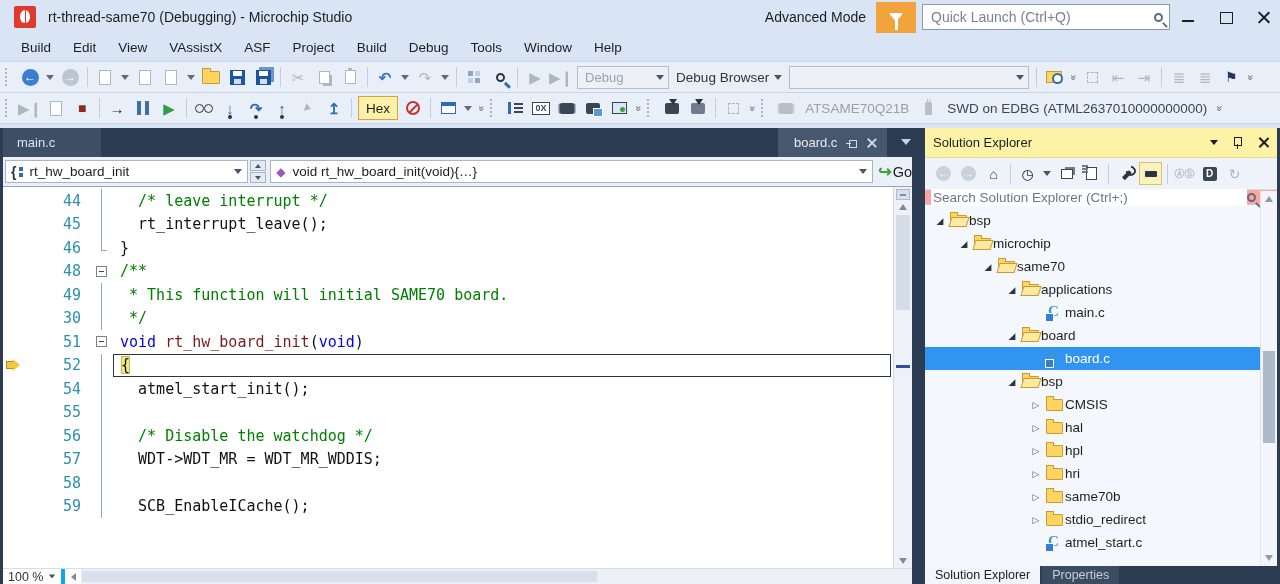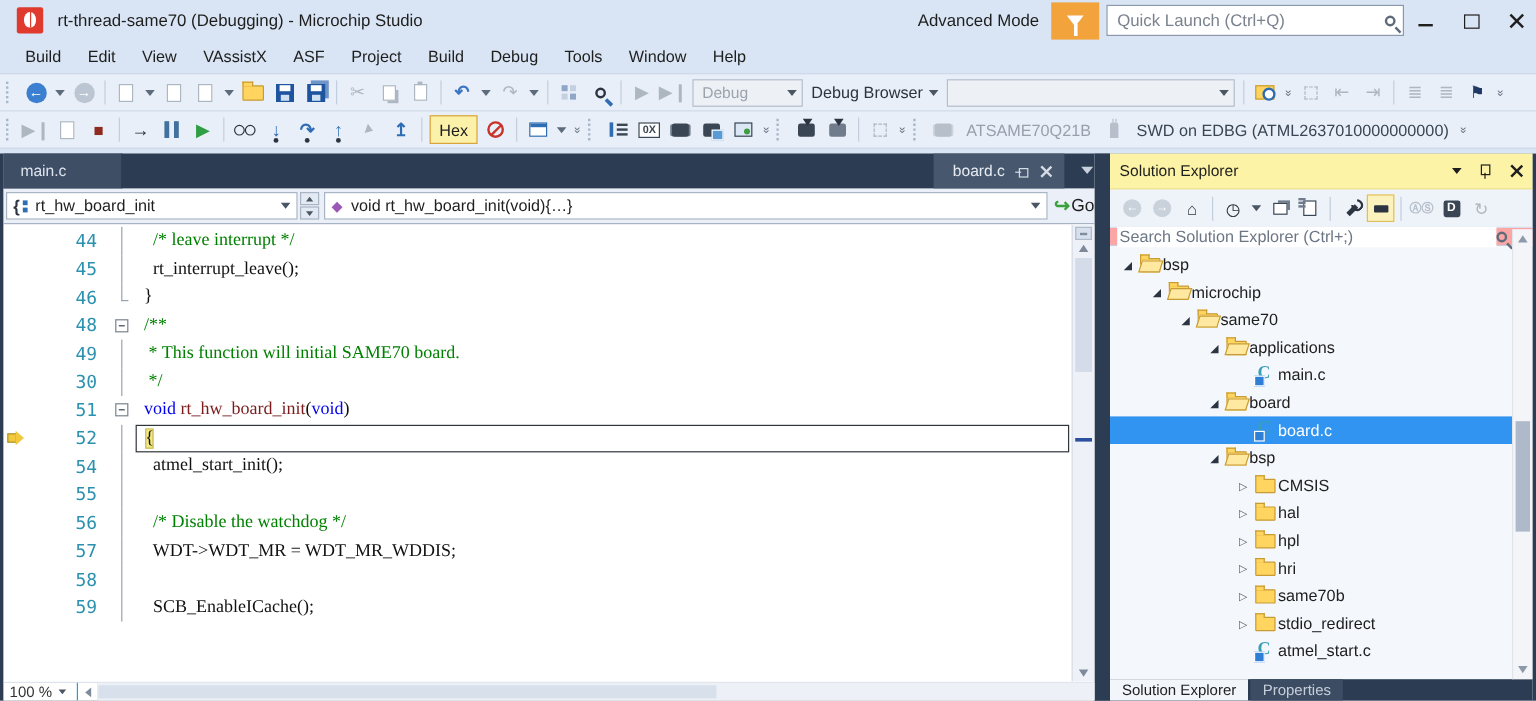--- a/index.html
+++ b/index.html
@@ -148,40 +148,40 @@
   .codewrap{position:relative;flex:1;background:#fff;overflow:hidden;}
   .codebody{position:absolute;left:0;top:2px;right:19px;bottom:0;font-family:"DejaVu Sans Mono",monospace;font-size:15px;}
   .crow{display:flex;height:23.5px;align-items:center;}
   .cmargin{width:20px;height:100%;flex:0 0 auto;display:flex;align-items:center;justify-content:center;}
   .cnum{width:68px;flex:0 0 auto;text-align:right;padding-right:10px;color:#2B91AF;}
   .cfold{width:22px;height:100%;flex:0 0 auto;position:relative;}
   .cfold.gv::before{content:"";position:absolute;left:10px;top:0;bottom:0;border-left:1px solid #9AA3AD;}
   .cfold.ge::before{content:"";position:absolute;left:10px;top:0;height:60%;width:5px;border-left:1px solid #9AA3AD;border-bottom:1px solid #9AA3AD;}
   .foldbox{position:absolute;left:5px;top:50%;margin-top:-5.5px;width:11px;height:11px;border:1px solid #7A828C;background:#fff;}
   .foldbox::before{content:"";position:absolute;left:2px;top:4px;width:5px;height:1px;background:#3A4654;}
-  .ccode{flex:1;height:100%;display:flex;align-items:center;white-space:pre;padding-left:7px;margin-right:2px;font-family:Liberation Serif, serif;}
+  .ccode{flex:1;height:100%;display:flex;align-items:center;white-space:pre;padding-left:7px;margin-right:2px;}
   .crow.cur .ccode{border:1px solid #30353A;}
   .tok-com{color:#008000;} .tok-kw{color:#0000EE;} .tok-fn{color:#7B1B1B;} .tok-pln{color:#111;}
   .tok-brace{color:#111;background:#F4E97F;box-shadow:0 0 0 1px #C7BA5E inset;}
   .curarrow{display:flex;align-items:center;}
   .curarrow .bar{width:6px;height:6px;background:#F2C83C;box-shadow:0 0 0 1px #A8901F;}
   .curarrow .tip{width:0;height:0;border-top:6px solid transparent;border-bottom:6px solid transparent;border-left:7px solid #F2C83C;}
 
   
   .vscroll{position:absolute;right:0;top:0;bottom:0;width:19px;background:#EEF2F8;border-left:1px solid #D5DDE8;}
   .vs-split{position:absolute;top:2px;left:2px;right:2px;height:11px;background:#D7E0EC;border:1px solid #ADBACB;}
   .vs-split::before{content:"";position:absolute;left:3px;top:4px;right:3px;height:2px;background:#7E8DA1;}
   .vs-up{position:absolute;top:17px;left:5px;border-left:4.5px solid transparent;border-right:4.5px solid transparent;border-bottom:6px solid #7E8A9B;}
   .vs-dn{position:absolute;bottom:4px;left:5px;border-left:4.5px solid transparent;border-right:4.5px solid transparent;border-top:6px solid #7E8A9B;}
   .vs-mark{position:absolute;left:2px;right:2px;top:178px;height:3px;background:#2D4FA0;}
   .vs-thumb{position:absolute;left:2px;right:2px;top:28px;height:95px;background:#D3DCE8;}
 
   
   .ebottom{height:16px;background:#fff;display:flex;align-items:stretch;border-top:1px solid #D5DDE8;flex:0 0 auto;}
-  .zoombox{width:62px;display:flex;align-items:center;font-size:12.5px;color:#333;padding-left:5px;border-right:1px solid #0ea5e9;gap:5px;}
+  .zoombox{width:62px;display:flex;align-items:center;font-size:12.5px;color:#333;padding-left:5px;border-right:4px solid #0ea5e9;gap:5px;}
   .zoombox .cbx-caret{transform:scale(.8);}
   .hleft{width:17px;display:flex;align-items:center;justify-content:center;border-right:1px solid #E2E8F0;}
   .tri-l{border-top:4px solid transparent;border-bottom:4px solid transparent;border-right:5px solid #7E8A9B;}
   .htrack{flex:1;background:#EDF1F7;position:relative;}
   .hthumb{position:absolute;left:0;top:2px;bottom:2px;width:62%;background:#D8E0EC;}
 
   
   .sehead{height:30px;background:#FCF3A6;display:flex;align-items:center;padding:0 8px;flex:0 0 auto;border-bottom:1px solid #E8DC8C;}
   .sehead .t{font-size:13px;color:#1E1E1E;flex:1;}
   .sehead .cbx-caret{border-top-color:#1E1E1E;margin-right:14px;}

